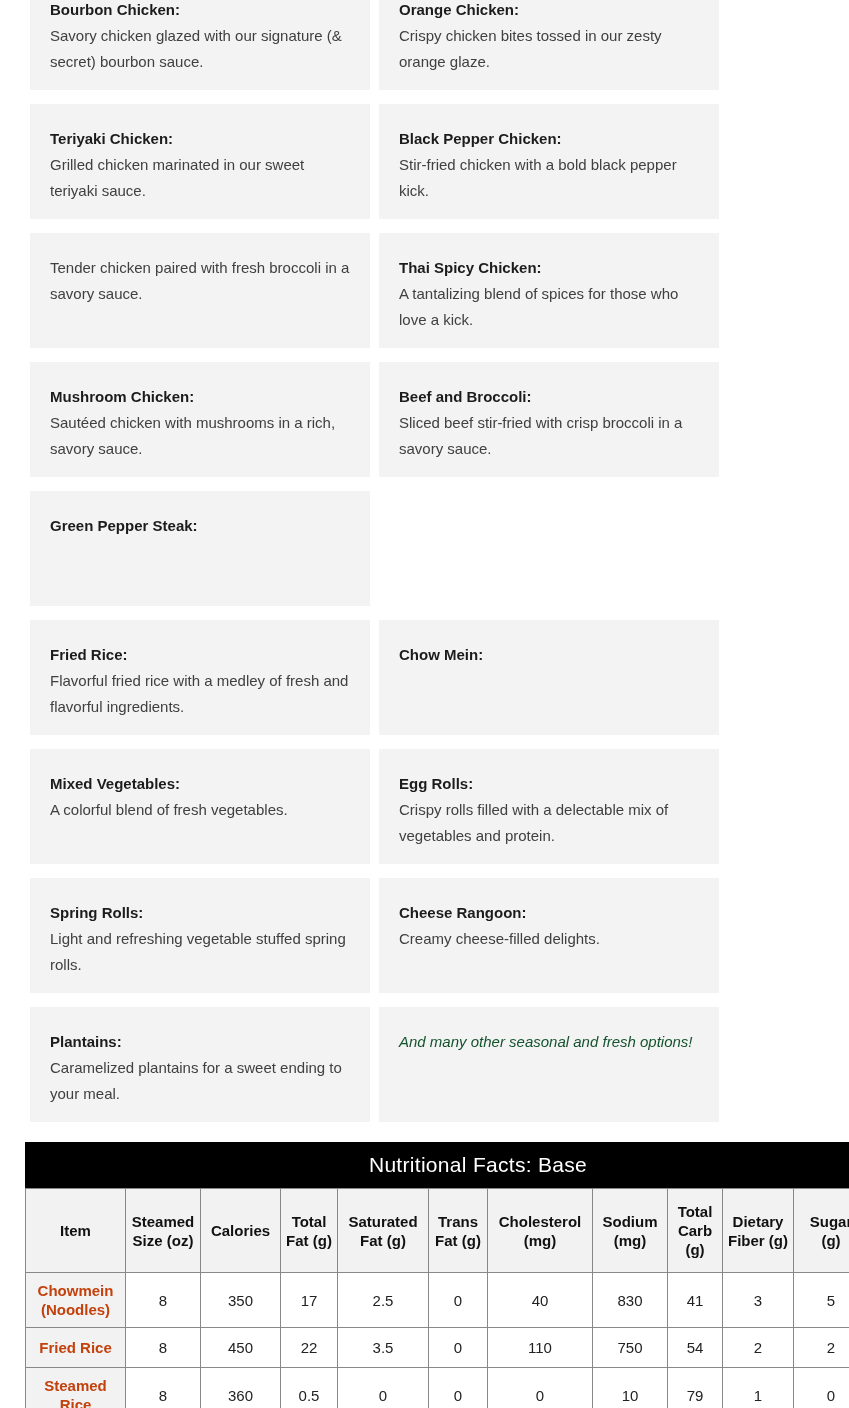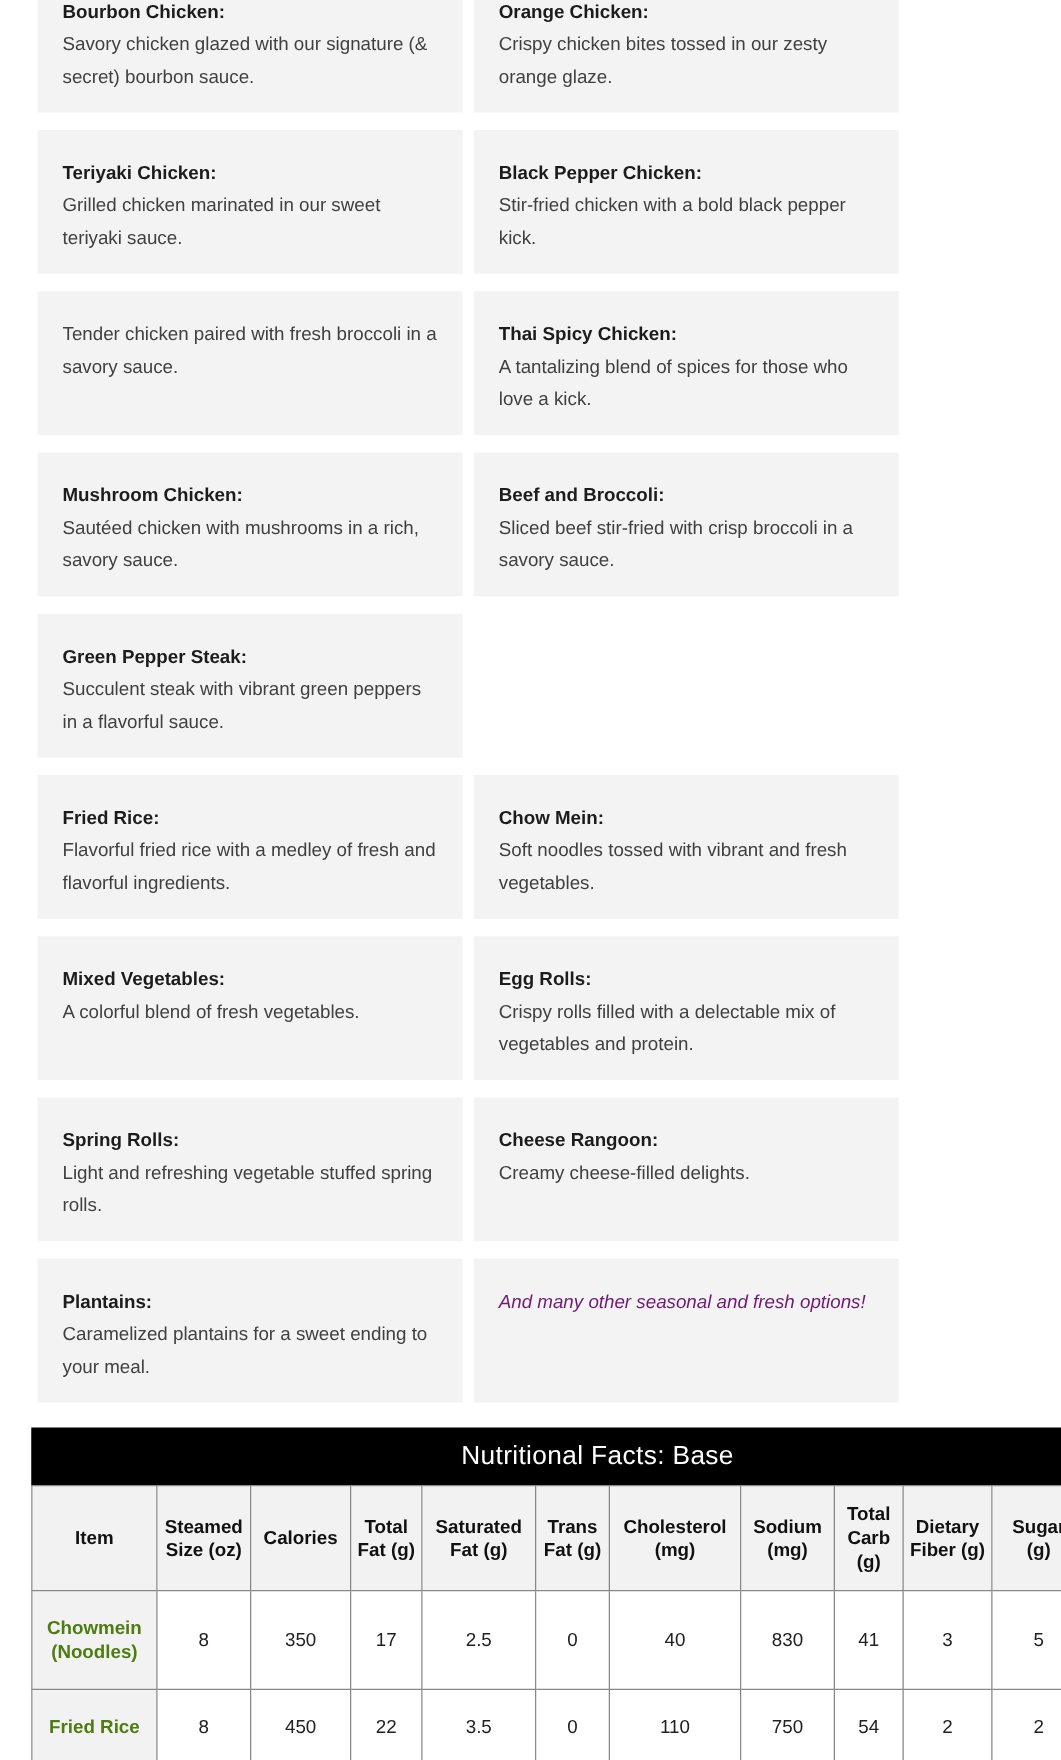--- a/index.html
+++ b/index.html
@@ -42,21 +42,21 @@
     line-height: 26px;
   }
   .card-desc {
     font-size: 15px;
     color: #404040;
     line-height: 26px;
   }
   .card-note {
     font-size: 15px;
     font-style: italic;
-    color: #701a75;
+    color: #14532d;
     line-height: 26px;
   }
   
   .nutrition {
     margin-left: 25px;
     margin-top: 20px;
   }
   .nf-titlebar {
     width: 906px;
     height: 46px;
@@ -83,22 +83,22 @@
   }
   table.nf thead th {
     background: #f2f2f2;
     font-weight: bold;
     color: #111111;
     padding: 13px 4px;
   }
   table.nf tbody th.item-cell {
     background: #f2f2f2;
     font-weight: bold;
-    color: #4d7c0f;
-    padding: 20px 4px;
+    color: #c2410c;
+    padding: 8px 4px;
   }
   table.nf tbody td {
     background: #ffffff;
     color: #222222;
     font-weight: normal;
     padding: 10px 4px;
   }
   th.col-sugar .hdr {
     display: inline-block;
     max-width: 48px;
@@ -148,32 +148,30 @@
     </div>
     <div class="card">
       <div class="card-title">Beef and Broccoli:</div>
       <div class="card-desc">Sliced beef stir-fried with crisp broccoli in a savory sauce.</div>
     </div>
   </div>
 
   <div class="menu-row">
     <div class="card">
       <div class="card-title">Green Pepper Steak:</div>
-      <div class="card-desc">Succulent steak with vibrant green peppers in a flavorful sauce.</div>
     </div>
   </div>
 
   <div class="menu-row">
     <div class="card">
       <div class="card-title">Fried Rice:</div>
       <div class="card-desc">Flavorful fried rice with a medley of fresh and flavorful ingredients.</div>
     </div>
     <div class="card">
       <div class="card-title">Chow Mein:</div>
-      <div class="card-desc">Soft noodles tossed with vibrant and fresh vegetables.</div>
     </div>
   </div>
 
   <div class="menu-row">
     <div class="card">
       <div class="card-title">Mixed Vegetables:</div>
       <div class="card-desc">A colorful blend of fresh vegetables.</div>
     </div>
     <div class="card">
       <div class="card-title">Egg Rolls:</div>

